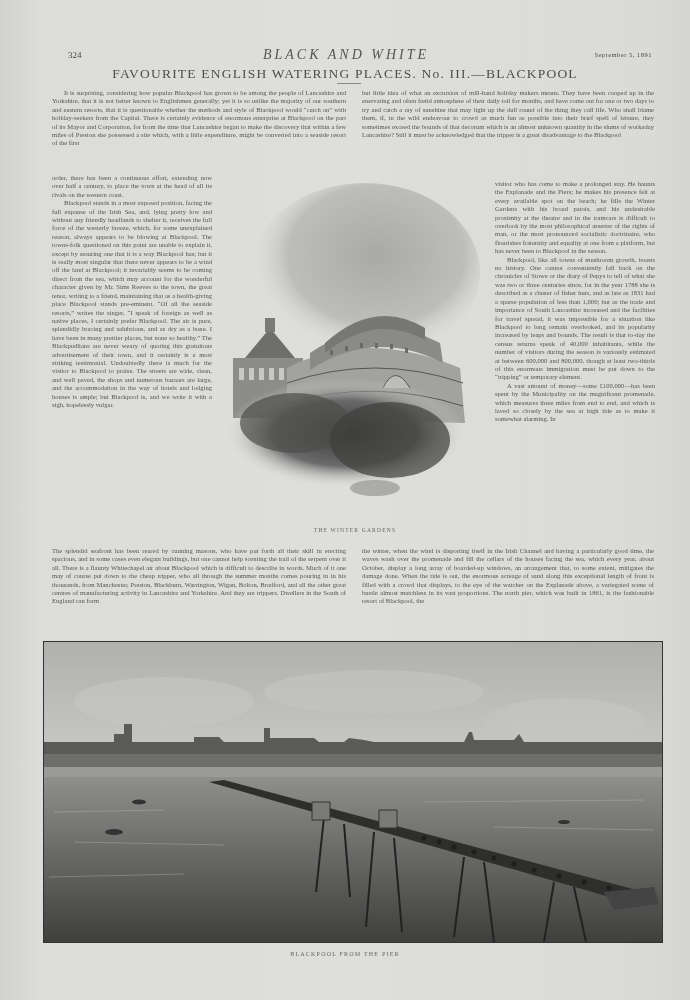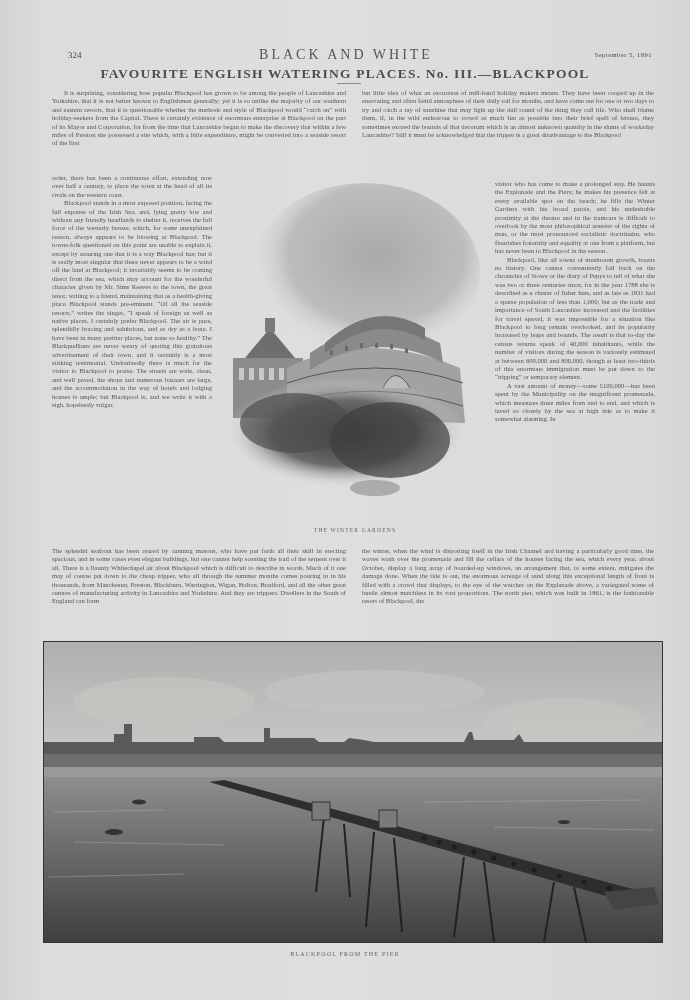--- a/index.html
+++ b/index.html
@@ -14,26 +14,26 @@
     position:absolute; left:0; top:0; width:690px; height:1000px;
     background:linear-gradient(90deg,#d2d2d0 0%,#dcdcda 6%,#dededc 50%,#dadad8 94%,#d4d4d2 100%);
   }
   .running-head {
     position:absolute; top:47px; left:52px; width:600px; height:16px;
     font-size:9px;
   }
   .running-head .pg { position:absolute; left:16px; top:3px; font-size:9px; }
   .running-head .mast {
     position:absolute; left:0; right:12px; top:0; text-align:center;
-    letter-spacing:3px; font-size:14px; color:#555;
+    font-style:italic; letter-spacing:3px; font-size:14px; color:#555;
   }
   .running-head .date { position:absolute; right:0; top:4px; font-size:6.5px; letter-spacing:.5px; }
   .title {
     position:absolute; top:66px; left:0; width:690px; text-align:center;
-    font-size:13.5px; letter-spacing:1.2px; color:#4d4d4d;font-weight:bold;
+    font-size:13.5px; letter-spacing:1.2px; color:#4d4d4d;
   }
   .rule { position:absolute; top:83px; left:337px; width:24px; height:1px; background:#8a8a8a; }
 
   .col { position:absolute; font-size:6.6px; line-height:8.4px; text-align:justify; color:#555; }
   .col p { margin:0; text-indent:12px; }
   .col-a { left:52px; top:89px; width:294px; }
   .col-b { left:362px; top:89px; width:292px; }
   .col-left-narrow { left:52px; top:174px; width:160px; }
   .col-right-narrow { left:495px; top:180px; width:160px; }
   .col-bottom-left { left:52px; top:546px; width:294px; }

